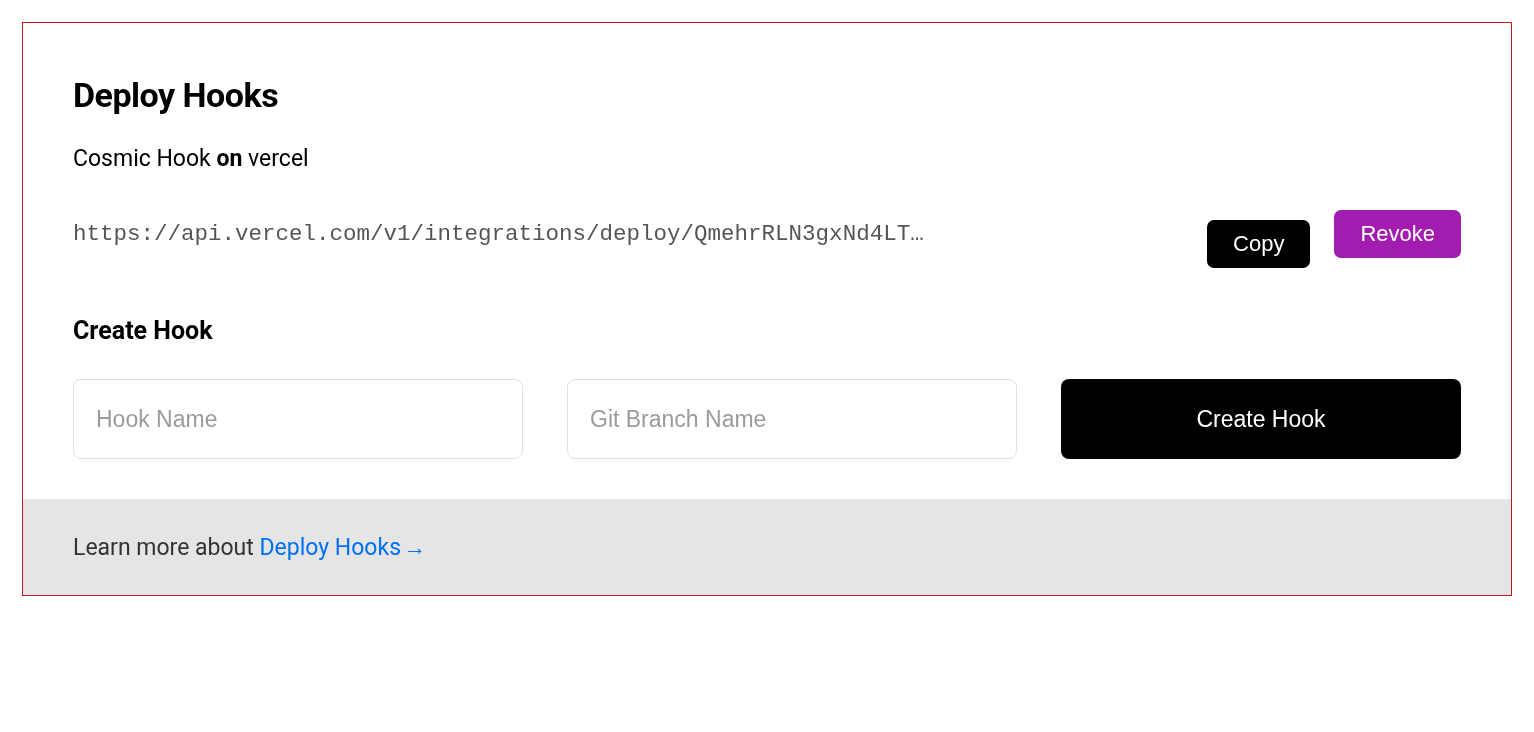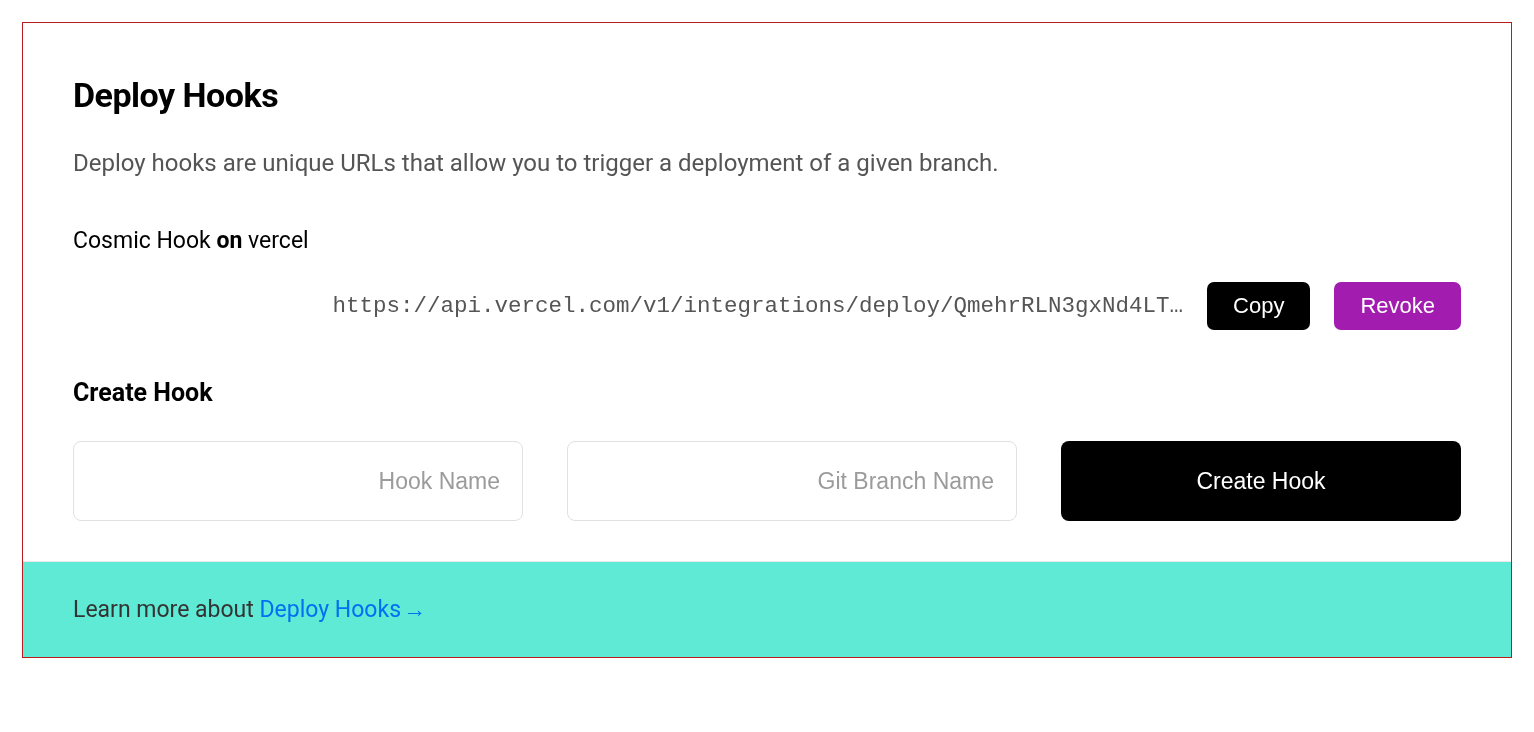--- a/index.html
+++ b/index.html
@@ -65,40 +65,40 @@
 
     .hook-url {
       flex: 1;
       font-family: ui-monospace, SFMono-Regular, Menlo, Monaco, Consolas, "Courier New", monospace;
       font-size: 22.5px;
       color: #555;
       white-space: nowrap;
       overflow: hidden;
       text-overflow: ellipsis;
       min-width: 0;
-      text-align: right;
     }
 
     .btn {
       display: inline-flex;
       align-items: center;
       justify-content: center;
       font-size: 22px;
       font-weight: 500;
       padding: 10px 26px;
       border-radius: 7px;
       border: none;
       cursor: pointer;
       white-space: nowrap;
       height: 48px;
     }
 
     .btn-black {
       background: #000;
       color: #fff;
+      margin-top: 20px;
     }
 
     .btn-red {
       background: #a21caf;
       color: #fff;
     }
 
     .create-heading {
       font-size: 25px;
       font-weight: 700;
@@ -115,41 +115,40 @@
     .input {
       flex: 1;
       font-size: 23px;
       padding: 0 22px;
       height: 80px;
       border: 1px solid #e1e1e1;
       border-radius: 8px;
       outline: none;
       color: #000;
       background: #fff;
-      text-align: right;
     }
 
     .input::placeholder {
       color: #9b9b9b;
     }
 
     .btn-create {
       background: #000;
       color: #fff;
       font-size: 23px;
       font-weight: 500;
       border: none;
       border-radius: 8px;
       height: 80px;
       width: 400px;
       cursor: pointer;
     }
 
     .card-footer {
-      background: #5eead4;
+      background: #e5e5e5;
       border-top: 1px solid #eaeaea;
       padding: 34px 50px;
       font-size: 23px;
       color: #333;
     }
 
     .footer-link {
       color: #0070f3;
       text-decoration: none;
     }
@@ -161,21 +160,20 @@
     }
   </style>
 </head>
 <body>
 
 <div class="card">
   <div class="card-body">
 
     <h1 class="title">Deploy Hooks</h1>
 
-    <p class="description">Deploy hooks are unique URLs that allow you to trigger a deployment of a given branch.</p>
 
     <div class="hook-header">
       <span class="hook-name">Cosmic Hook</span><span class="on-text"> on </span><span class="hook-branch">vercel</span>
     </div>
 
     <div class="hook-row">
       <div class="hook-url">https://api.vercel.com/v1/integrations/deploy/QmehrRLN3gxNd4LT…</div>
       <button class="btn btn-black">Copy</button>
       <button class="btn btn-red">Revoke</button>
     </div>

